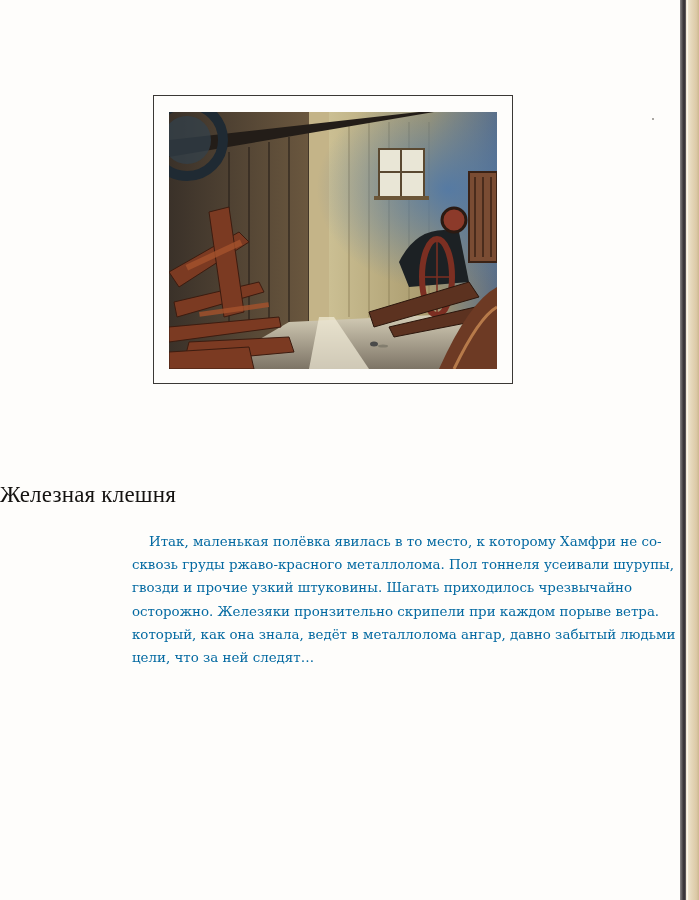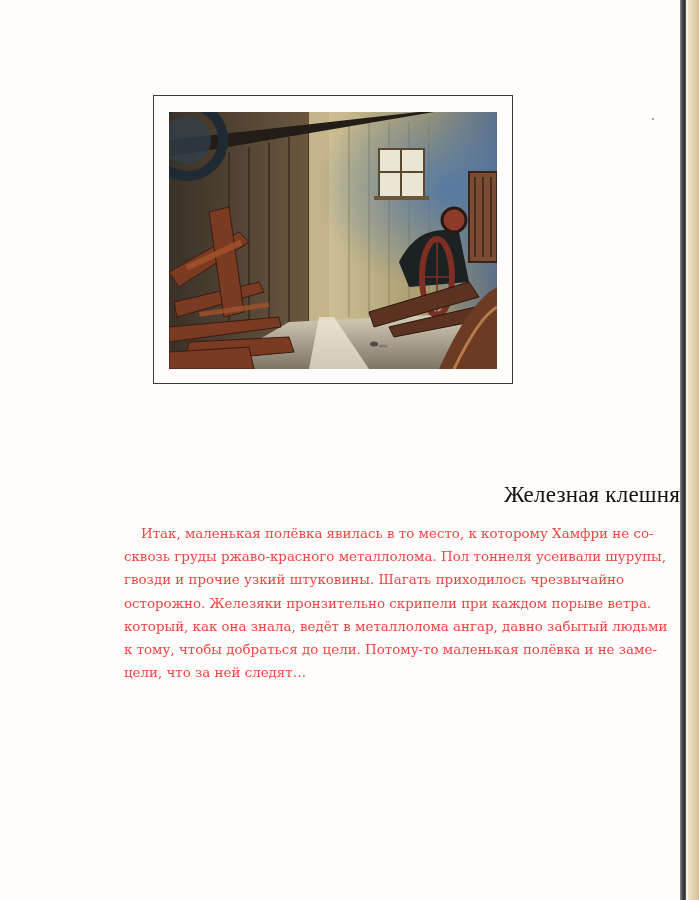--- a/index.html
+++ b/index.html
@@ -28,29 +28,29 @@
     .illustration-frame {
       position: absolute; left: 153px; top: 95px; width: 360px; height: 289px;
       border: 1.5px solid #3b3835; box-sizing: border-box; background: #fefdfb;
     }
     .illustration {
       position: absolute; left: 15px; top: 16px; width: 328px; height: 257px;
       overflow: hidden; background: #4b3c2c;
     }
     .illustration svg { display: block; width: 100%; height: 100%; }
     .chapter-title {
-      position: absolute; left: 0; width: 680px; top: 482px; text-align: right;
+      position: absolute; left: 0; width: 680px; top: 482px; text-align: left;
       font-family: "Liberation Serif", "DejaVu Serif", serif;
       font-size: 23px; letter-spacing: 0.2px; color: #151311; margin: 0; font-weight: normal;
     }
     .body-text {
       position: absolute; left: 103px; top: 518px; width: 460px;
       font-family: "DejaVu Serif", "Liberation Serif", serif;
-      font-size: 13.4px; line-height: 23.2px; color: #ef4444;
-      text-align: justify; text-indent: 17px; margin: 4px;
+      font-size: 13.4px; line-height: 23.2px; color: #0369a1;
+      text-align: justify; text-indent: 17px; margin: 12px;
       hyphens: manual;
     }
     .line { display: block; text-align: justify; text-align-last: justify; white-space: nowrap; }
     .line.first { padding-left: 17px; }
     .line.last { text-align-last: left; }
     .speck { position: absolute; width: 2px; height: 2px; background: #8e8a86; border-radius: 50%; }
   </style>
 </head>
 <body>
 
@@ -155,21 +155,20 @@
   </div>
 
   <h1 class="chapter-title">Железная клешня</h1>
 
   <div class="body-text">
     <span class="line first">Итак, маленькая полёвка явилась в то место, к которому Хамфри не со-</span>
     <span class="line">сквозь груды ржаво-красного металлолома. Пол тоннеля усеивали шурупы,</span>
     <span class="line">гвозди и прочие узкий штуковины. Шагать приходилось чрезвычайно</span>
     <span class="line">осторожно. Железяки пронзительно скрипели при каждом порыве ветра.</span>
     <span class="line">который, как она знала, ведёт в металлолома ангар, давно забытый людьми</span>
-    <span class="line">к тому, чтобы добраться до цели. Потому-то маленькая полёвка и не заме-</span>
     <span class="line last">цели, что за ней следят…</span>
   </div>
 
   <div class="speck" style="left:652px; top:118px;"></div>
 </div>
 
 <div class="spine-shadow"></div>
 <div class="page-edge"></div>
 
 </body></html>

